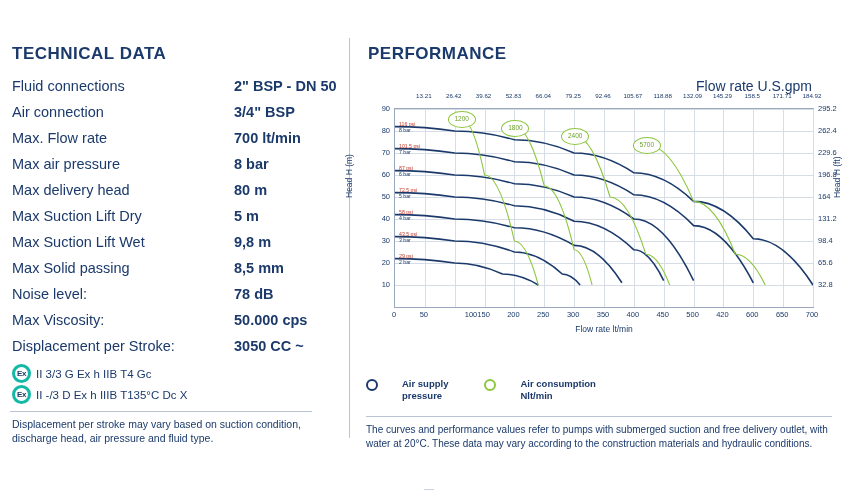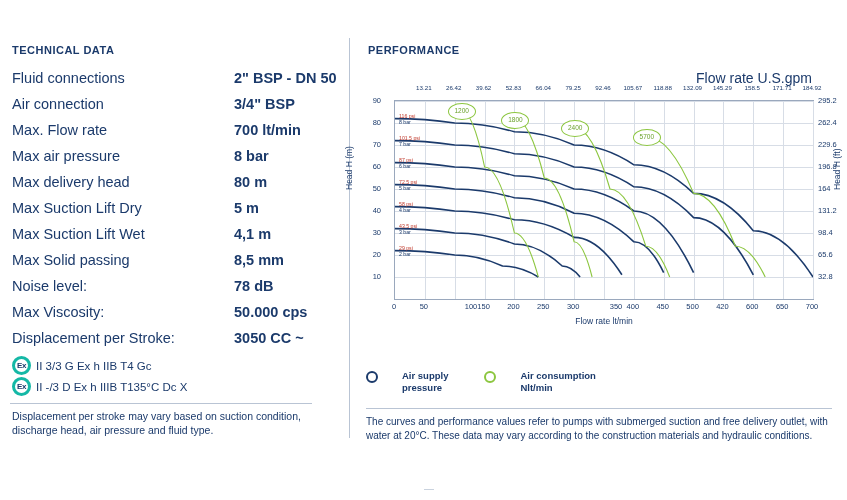--- a/index.html
+++ b/index.html
@@ -29,21 +29,21 @@
   }
 
   
   .left {
     position: absolute;
     left: 10px;
     top: 44px;
     width: 330px;
   }
   .section-title {
-    font-size: 11px;
+    font-size: 17px;
     font-weight: bold;
     letter-spacing: 0.5px;
     color: #1b3a6b;
     margin: 0 0 14px 2px;
   }
   .spec-row {
     display: flex;
     align-items: baseline;
     margin-bottom: 10px;
     font-size: 14.5px;
@@ -152,21 +152,21 @@
     background: #d7dde6;
   }
   .y-left-labels span,
   .y-right-labels span {
     position: absolute;
     font-size: 7.5px;
     color: #1b3a6b;
     transform: translateY(-50%);
     white-space: nowrap;
   }
-  .y-left-labels span { right: 11px; margin-left: 36px; }
+  .y-left-labels span { right: 2px; margin-left: 36px; }
   .y-right-labels span { left: 2px; }
   .y-left-labels {
     position: absolute;
     left: 0px;
     top: 30px;
     width: 26px;
     height: 200px;
   }
   .y-right-labels {
     position: absolute;
@@ -323,21 +323,21 @@
       <div class="spec-row">
         <div class="spec-label">Max delivery head</div>
         <div class="spec-value">80 m</div>
       </div>
       <div class="spec-row">
         <div class="spec-label">Max Suction Lift Dry</div>
         <div class="spec-value">5 m</div>
       </div>
       <div class="spec-row">
         <div class="spec-label">Max Suction Lift Wet</div>
-        <div class="spec-value">4,1 m</div>
+        <div class="spec-value">9,8 m</div>
       </div>
       <div class="spec-row">
         <div class="spec-label">Max Solid passing</div>
         <div class="spec-value">8,5 mm</div>
       </div>
       <div class="spec-row">
         <div class="spec-label">Noise level:</div>
         <div class="spec-value">78 dB</div>
       </div>
       <div class="spec-row">
@@ -476,21 +476,21 @@
       </div>
 
       <div class="x-labels">
           <span style="left: 0px;">0</span>
           <span style="left: 29.8571px;">50</span>
           <span style="left: 77px;">100</span>
           <span style="left: 89.5714px;">150</span>
           <span style="left: 119.429px;">200</span>
           <span style="left: 149.286px;">250</span>
           <span style="left: 179.143px;">300</span>
-          <span style="left: 222px;">350</span>
+          <span style="left: 209px;">350</span>
           <span style="left: 238.857px;">400</span>
           <span style="left: 268.714px;">450</span>
           <span style="left: 298.571px;">500</span>
           <span style="left: 328.429px;">420</span>
           <span style="left: 358.286px;">600</span>
           <span style="left: 388.143px;">650</span>
           <span style="left: 418px;">700</span>
         </div>
       <div class="axis-title-x">Flow rate  lt/min</div>
 

